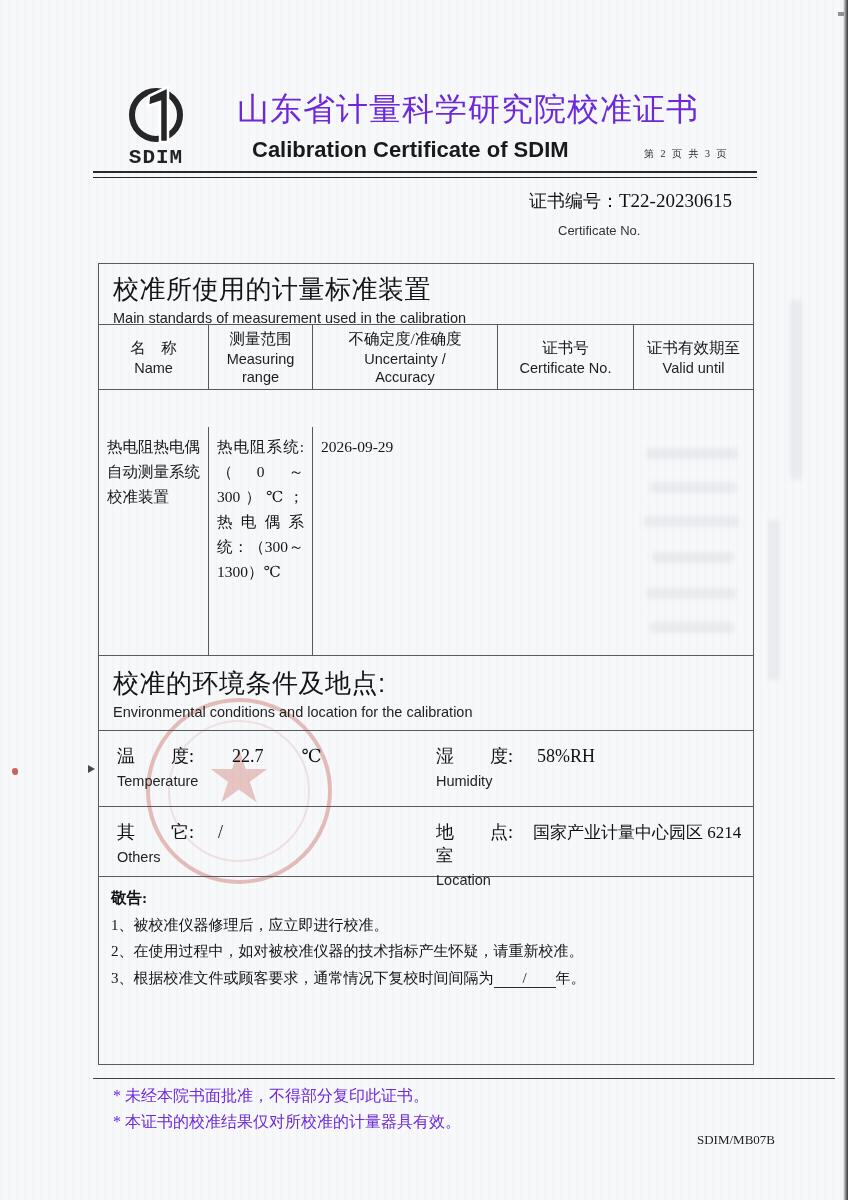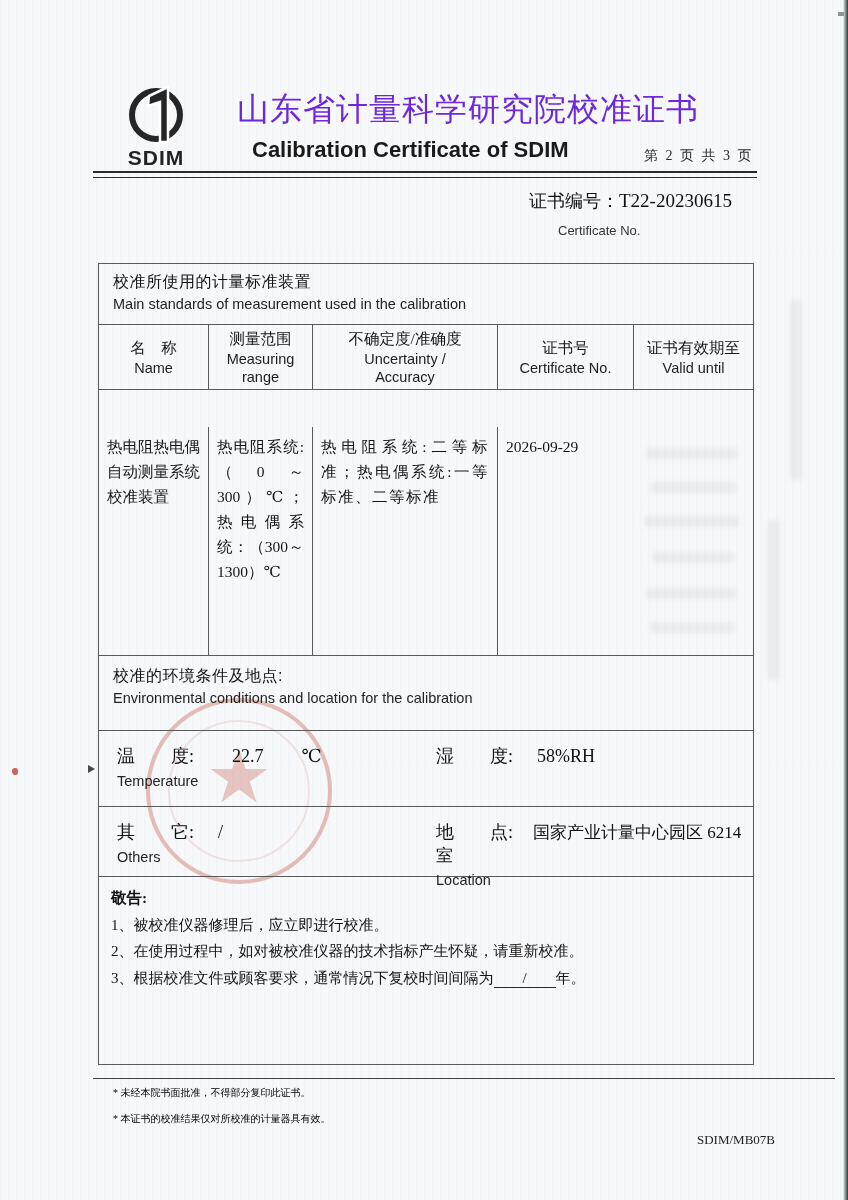--- a/index.html
+++ b/index.html
@@ -13,43 +13,43 @@
     position:absolute;inset:0;pointer-events:none;
     background:repeating-linear-gradient(90deg,rgba(205,212,220,.10) 0 2px,rgba(255,255,255,0) 2px 8px);
   }
   .scan-edge-right{
     position:absolute;top:0;right:0;width:5px;height:1200px;
     background:linear-gradient(to right,rgba(0,0,0,0),#9aa0a4 40%,#35383a);
   }
   
   .logo{position:absolute;left:108px;top:84px;width:96px;text-align:center;}
   .logo svg{display:block;margin:0 auto;}
-  .logo-text{font-family:Liberation Sans, sans-serif;font-weight:700;font-size:21px;letter-spacing:1px;color:#232323;margin-top:-4px;}
+  .logo-text{font-family:Liberation Mono, monospace;font-weight:700;font-size:21px;letter-spacing:1px;color:#232323;margin-top:-4px;}
   .title-zh{position:absolute;left:213px;top:88px;width:560px;font-size:32px;font-weight:400;letter-spacing:1px;color:#6d28d9;margin-left:24px;}
   .title-en{position:absolute;left:252px;top:137px;font-family:"Liberation Sans","DejaVu Sans",sans-serif;font-weight:700;font-size:22px;color:#1a1a1a;}
-  .page-info{position:absolute;left:644px;top:147px;font-size:14px;letter-spacing:2px;color:#2a2a2a;}
+  .page-info{position:absolute;left:644px;top:147px;font-size:10px;letter-spacing:2px;color:#2a2a2a;}
   .double-rule{position:absolute;left:93px;top:171px;width:664px;height:4px;border-top:2.5px solid #2b2b2b;border-bottom:1.5px solid #2b2b2b;}
   .cert-line{position:absolute;left:529px;top:189px;font-size:19px;color:#111;}
   .cert-line .label{font-size:18px;}
   .cert-caption{position:absolute;left:558px;top:223px;font-family:"Liberation Sans","DejaVu Sans",sans-serif;font-size:13px;color:#333;}
   
   .stamp{position:absolute;left:146px;top:698px;width:178px;height:178px;border-radius:50%;
     border:4px solid rgba(186,62,48,.32);filter:blur(.7px);pointer-events:none;z-index:0;}
   .stamp .star{position:absolute;left:0;right:0;top:38px;text-align:center;font-size:74px;color:rgba(186,62,48,.28);line-height:1;}
   .stamp .inner-arc{position:absolute;left:18px;top:18px;right:18px;bottom:18px;border-radius:50%;border:2px solid rgba(186,62,48,.12);}
   .ghost{position:absolute;background:rgba(120,132,144,.10);filter:blur(2.5px);border-radius:3px;pointer-events:none;}
   .red-speck{position:absolute;left:12px;top:768px;width:6px;height:7px;background:rgba(190,50,40,.75);border-radius:50% 50% 45% 55%;}
   .margin-arrow{position:absolute;left:88px;top:765px;width:0;height:0;border-top:4px solid transparent;border-bottom:4px solid transparent;border-left:7px solid #4a4a4a;}
   .corner-mark{position:absolute;left:838px;top:12px;width:6px;height:4px;background:#8d9296;}
   
   .doc-box{position:absolute;left:98px;top:263px;width:656px;height:802px;border:1.5px solid #585b5d;box-sizing:border-box;display:flex;flex-direction:column;z-index:1;}
   .sec{border-bottom:1px solid #585b5d;box-sizing:border-box;}
   .sec:last-child{border-bottom:none;flex:1;}
   .sec-head{padding:8px 0 0 14px;}
-  .sec-head .zh{font-family:"Liberation Sans","DejaVu Sans",sans-serif;font-size:16px;color:#141414;letter-spacing:.5px;}
+  .sec-head .zh{font-family:"Liberation Sans","DejaVu Sans",sans-serif;font-size:26px;color:#141414;letter-spacing:.5px;}
   .sec-head .en{font-family:"Liberation Sans","DejaVu Sans",sans-serif;font-size:14.5px;color:#222;margin-top:3px;}
   .sec-title{height:61px;}
   
   .std-table{height:331px;display:flex;flex-direction:column;gap:37px;}
   .tr{display:grid;grid-template-columns:110px 104px 185px 136px 1fr;}
   .tr.head{height:65px;border-bottom:1px solid #585b5d;box-sizing:border-box;}
   .tr.body{flex:1;}
   .td{border-right:1px solid #585b5d;box-sizing:border-box;overflow:hidden;}
   .td:last-child{border-right:none;}
   .tr.head .td{display:flex;flex-direction:column;align-items:center;justify-content:center;text-align:center;padding:2px 4px;}
@@ -72,21 +72,21 @@
   .cond-en{font-family:"Liberation Sans","DejaVu Sans",sans-serif;font-size:14.5px;color:#222;margin-top:5px;}
   .sp-l{margin-left:38px;}
   .sp-m{margin-left:24px;}
   .sp-s{margin-left:20px;}
   
   .sec-notice{padding:8px 12px 0 12px;font-size:15px;line-height:26.5px;color:#141414;}
   .notice-title{font-weight:700;font-size:15.5px;}
   .blank-underline{display:inline-block;width:62px;text-align:center;border-bottom:1px solid #2a2a2a;line-height:17px;}
   
   .footer-rule{position:absolute;left:93px;top:1078px;width:742px;border-top:1.5px solid #3f4143;}
-  .footer-note{position:absolute;left:113px;font-size:10px;color:#000000;}
+  .footer-note{position:absolute;left:113px;font-size:16px;color:#6d28d9;}
   .fn1{top:1086px;} .fn2{top:1112px;}
   .form-code{position:absolute;left:697px;top:1132px;font-size:13px;color:#222;}
 </style>
 </head>
 <body>
 
 <div class="paper-texture"></div>
 
 <div class="logo">
   <svg width="70" height="66" viewBox="0 0 70 66">
@@ -145,38 +145,38 @@
         <span class="en">Certificate No.</span>
       </div>
       <div class="td">
         <span class="zh">证书有效期至</span>
         <span class="en">Valid until</span>
       </div>
     </div>
     <div class="tr body">
       <div class="td cell-name">热电阻热电偶自动测量系统校准装置</div>
       <div class="td cell-range">热电阻系统:（0～300）℃；热电偶系统：（300～1300）℃</div>
-      <div class="td cell-unc">热电阻系统:二等标准；热电偶系统:一等标准、二等标准</div>
       <div class="td cell-valid">2026-09-29</div>
     </div>
   </div>
 
 
   <div class="sec sec-env sec-head">
     <div class="zh">校准的环境条件及地点:</div>
     <div class="en">Environmental conditions and location for the calibration</div>
   </div>
 
   <div class="sec sec-temp cond-row">
     <div class="half">
       <span class="cond-label">温　　度:</span><span class="cond-value sp-l">22.7</span><span class="cond-value sp-l">℃</span>
       <div class="cond-en">Temperature</div>
     </div>
     <div class="half right">
       <span class="cond-label">湿　　度:</span><span class="cond-value sp-m">58%RH</span>
+      <div class="cond-en">Humidity</div>
     </div>
   </div>
 
   <div class="sec sec-others cond-row">
     <div class="half">
       <span class="cond-label">其　　它:</span><span class="cond-value sp-m">/</span>
       <div class="cond-en">Others</div>
     </div>
     <div class="half right">
       <span class="cond-label">地　　点:</span><span class="cond-value sp-s" style="font-size:17px;">国家产业计量中心园区 6214 室</span>

